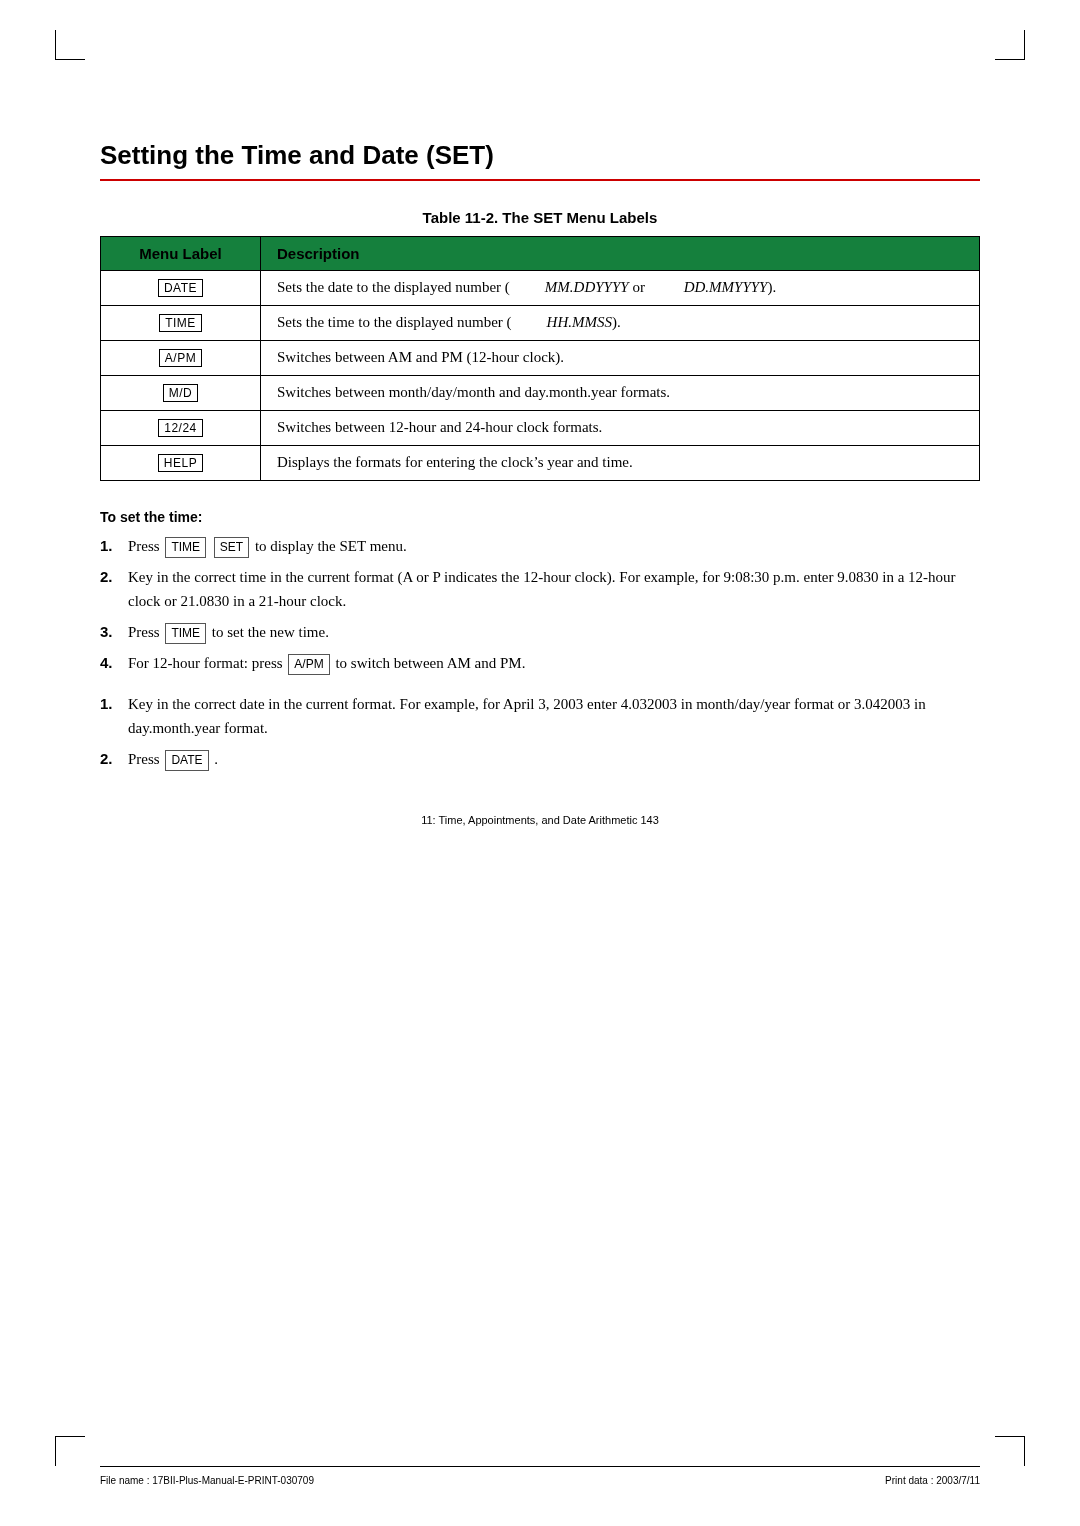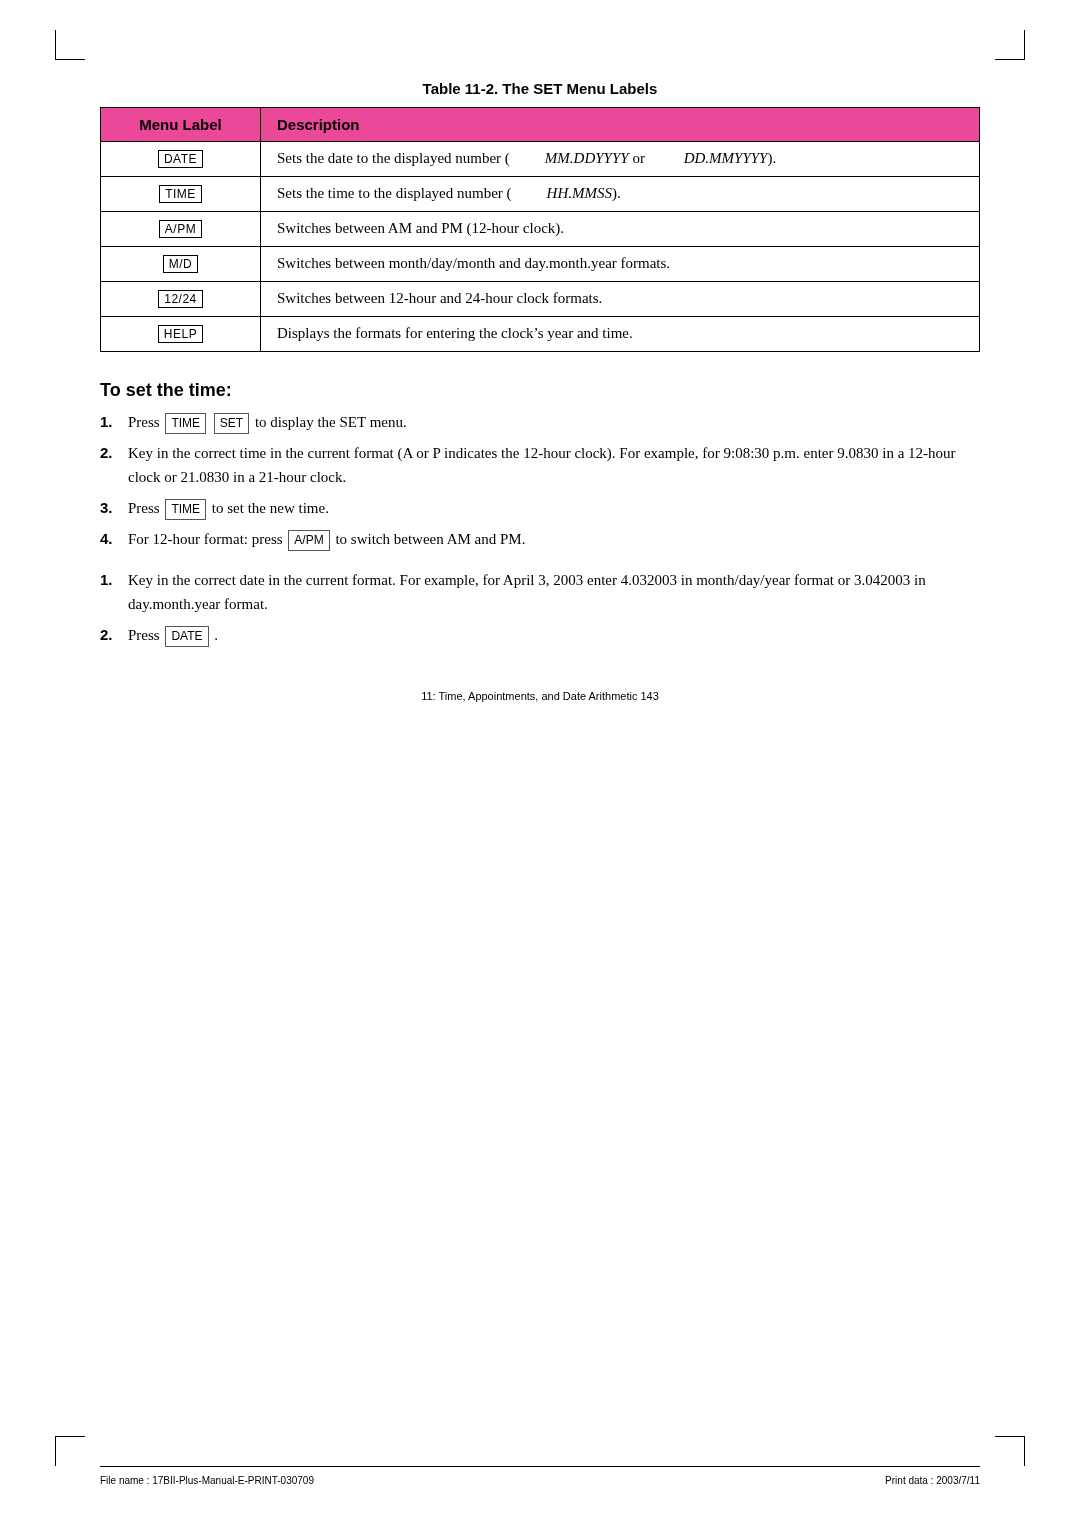--- a/index.html
+++ b/index.html
@@ -78,21 +78,21 @@
       border-collapse: collapse;
       margin-bottom: 28px;
     }
 
     table.menu-table th {
       border: 1.5px solid #000;
       padding: 8px 16px;
       font-family: Arial, Helvetica, sans-serif;
       font-size: 15px;
       font-weight: bold;
-      background: #ec4899;
+      background: #15803d;
       text-align: left;
     }
 
     table.menu-table th:first-child {
       text-align: center;
       width: 160px;
     }
 
     table.menu-table td {
       border: 1.5px solid #000;
@@ -119,21 +119,21 @@
     }
 
     .italic {
       font-style: italic;
       margin-left: 35px;
     }
 
     .subsection-title {
       font-family: Arial, Helvetica, sans-serif;
       font-weight: bold;
-      font-size: 18px;
+      font-size: 14px;
       margin-bottom: 10px;
       margin-top: 20px;
     }
 
     .numbered-list {
       list-style: none;
       padding: 0;
       margin: 0 0 18px 0;
     }
 
@@ -202,20 +202,21 @@
 </head>
 <body>
 
 <div class="page">
 
   <div class="corner-mark top-left"></div>
   <div class="corner-mark top-right"></div>
   <div class="corner-mark bottom-left"></div>
   <div class="corner-mark bottom-right"></div>
 
+  <h1 class="section-title">Setting the Time and Date (SET)</h1>
 
   <div class="table-caption">Table 11-2. The SET Menu Labels</div>
 
   <table class="menu-table">
     <thead>
       <tr>
         <th>Menu Label</th>
         <th>Description</th>
       </tr>
     </thead>

